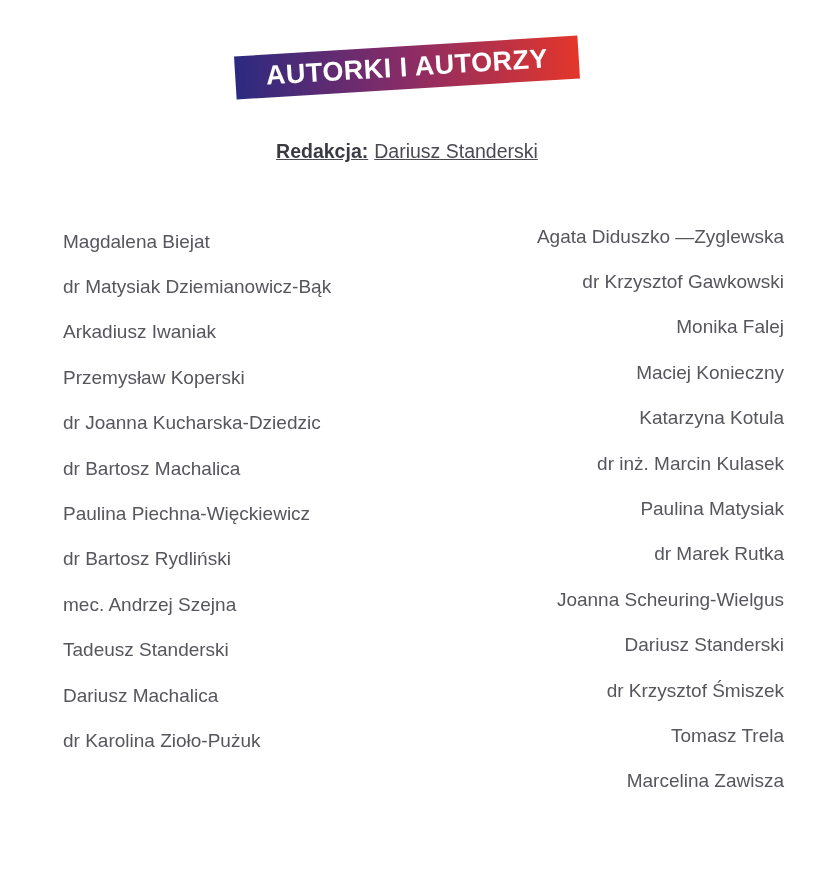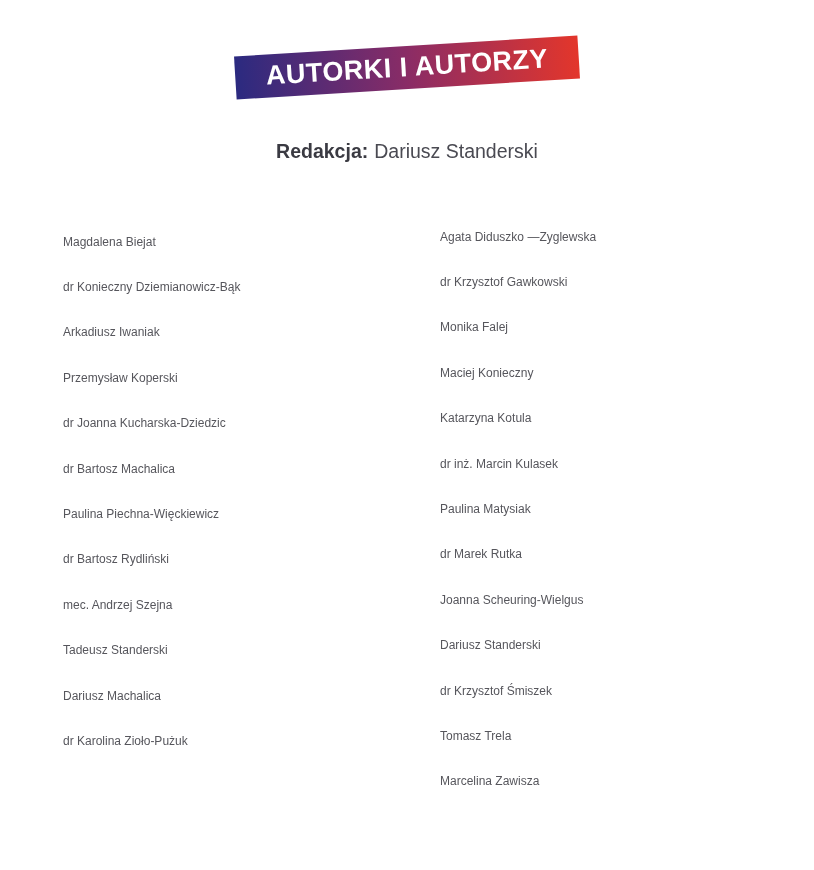--- a/index.html
+++ b/index.html
@@ -41,66 +41,68 @@
     white-space: nowrap;
   }
   .editor-line {
     position: absolute;
     top: 140px;
     left: 0;
     width: 814px;
     text-align: center;
     font-size: 19.5px;
     color: #4A4A52;
+    text-decoration: underline;
   }
   .editor-label {
     font-weight: bold;
     color: #3A3A42;
     margin-right: 6px;
   }
   .authors-col {
     position: absolute;
     display: flex;
     flex-direction: column;
   }
   .authors-col-left {
     left: 63px;
     top: 219px;
     width: 360px;
   }
   .authors-col-right {
-    left: 440px;
+    left: 424px;
     top: 214px;
     width: 360px;
+    align-items: flex-end;
   }
   .author-row {
     height: 45.4px;
     display: flex;
     align-items: center;
-    font-size: 12px;
+    font-size: 19px;
     color: #56565C;
     white-space: nowrap;
   }
 </style>
 </head>
 <body>
 
 <div class="page">
 
   <div class="banner" style="background: linear-gradient(90deg, rgb(43, 42, 128) 0%, rgb(138, 44, 102) 50%, rgb(227, 54, 43) 100%);">
     <span class="banner-title" style="color: rgb(255, 255, 255);">AUTORKI I AUTORZY</span>
   </div>
 
   <div class="editor-line">
     <span class="editor-label">Redakcja:</span><span>Dariusz Standerski</span>
   </div>
 
   <div class="authors-col authors-col-left">
       <div class="author-row">Magdalena Biejat</div>
-      <div class="author-row">dr Konieczny Dziemianowicz-Bąk</div>
+      <div class="author-row">dr Matysiak Dziemianowicz-Bąk</div>
       <div class="author-row">Arkadiusz Iwaniak</div>
       <div class="author-row">Przemysław Koperski</div>
       <div class="author-row">dr Joanna Kucharska-Dziedzic</div>
       <div class="author-row">dr Bartosz Machalica</div>
       <div class="author-row">Paulina Piechna-Więckiewicz</div>
       <div class="author-row">dr Bartosz Rydliński</div>
       <div class="author-row">mec. Andrzej Szejna</div>
       <div class="author-row">Tadeusz Standerski</div>
       <div class="author-row">Dariusz Machalica</div>
       <div class="author-row">dr Karolina Zioło-Pużuk</div>

